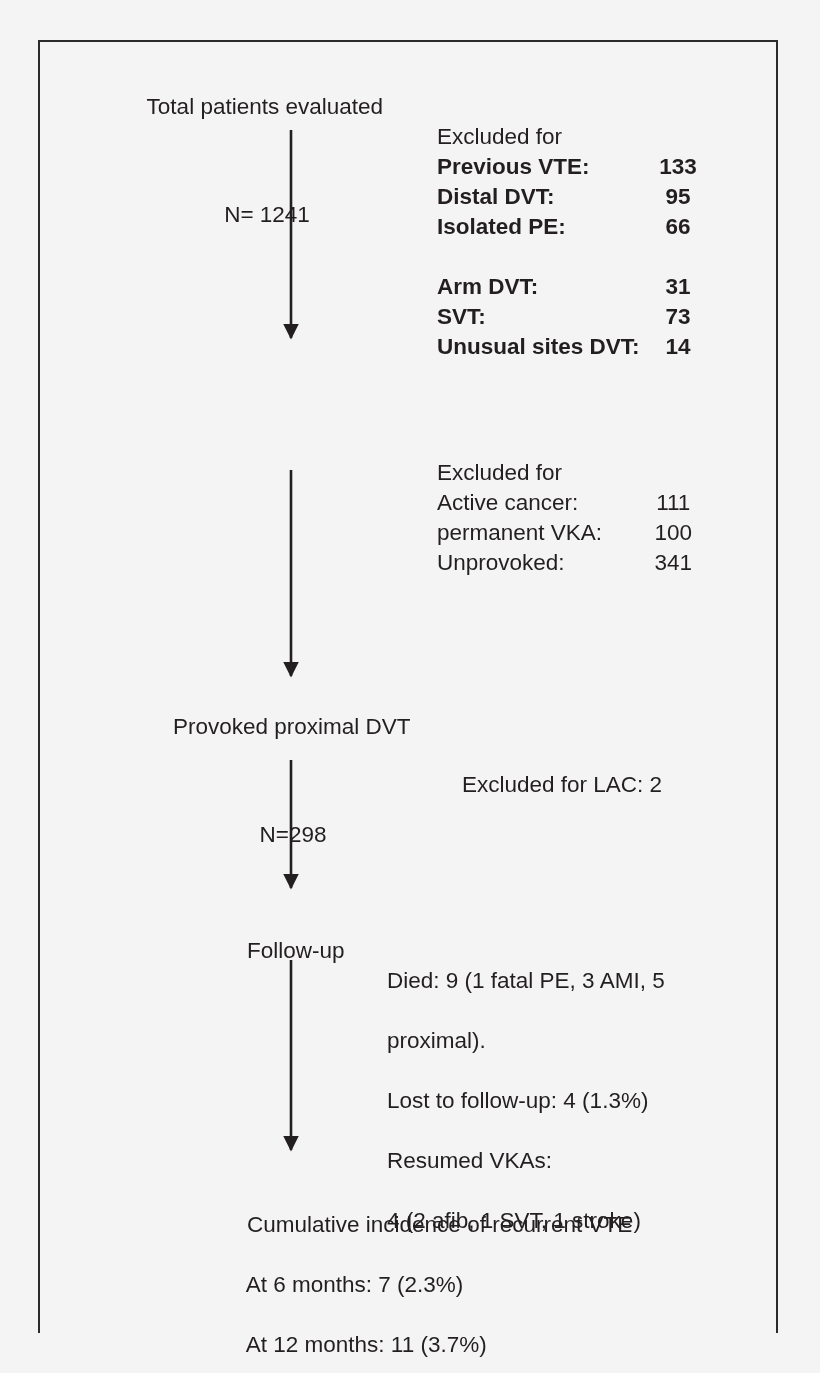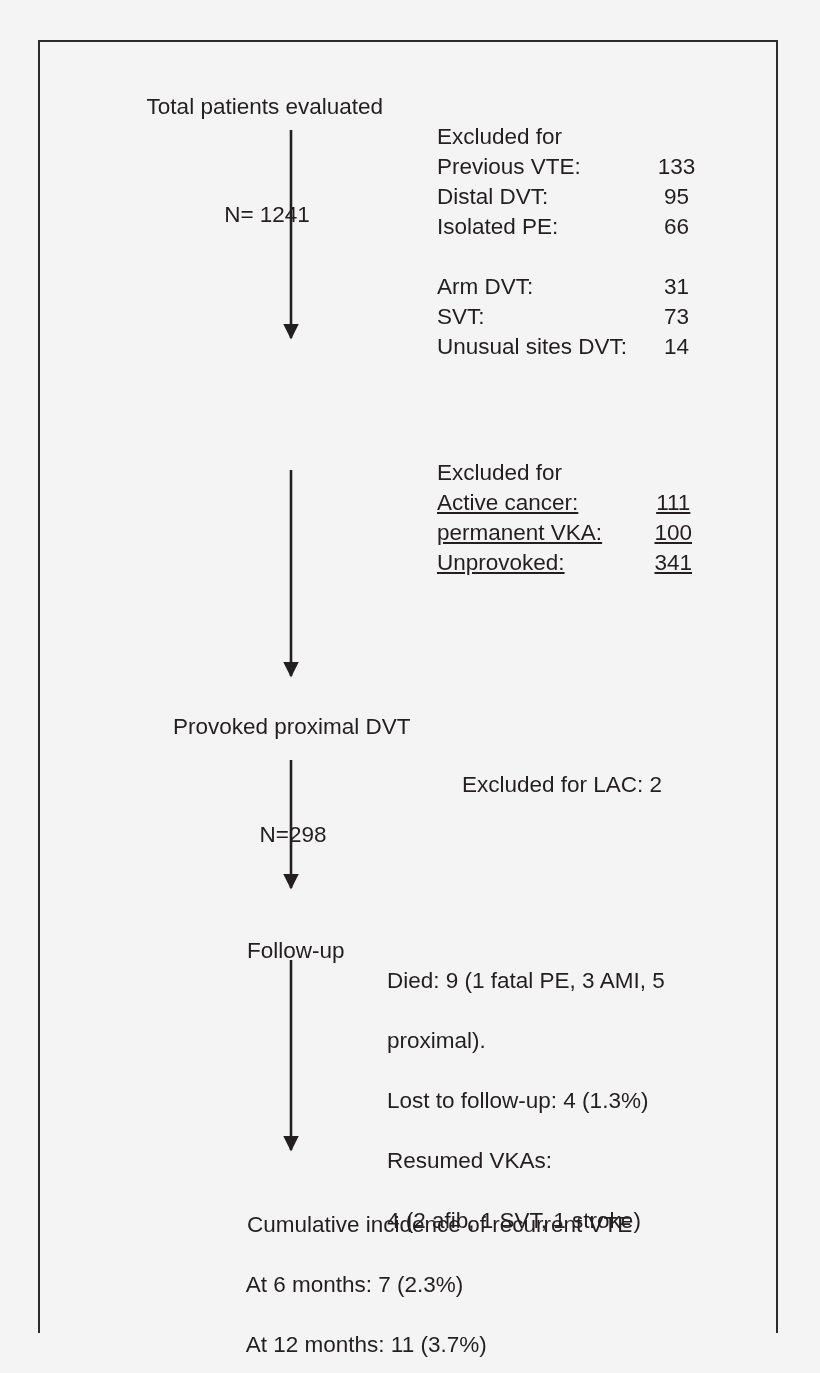--- a/index.html
+++ b/index.html
@@ -103,21 +103,21 @@
     <line x1="291" y1="960" x2="291" y2="1150" stroke="#231f20" stroke-width="2.6" marker-end="url(#ah)"></line>
   </svg>
 
   <div class="node" style="left:122px; top:62px; width:290px;">
     <span class="ln">Total patients evaluated</span>
     <span class="ctr">N= 1241</span>
   </div>
 
   <div style="position:absolute; left:437px; top:122px;">
     <div class="node" style="position:static;">Excluded for</div>
-    <table class="exc-table" style="position:static; width:260px;">
+    <table class="exc-table" style="position:static; width:260px;font-weight:bold;">
       <tbody>
         <tr>
           <td class="lbl">Previous VTE:</td>
           <td class="val">133</td>
         </tr>
         <tr>
           <td class="lbl">Distal DVT:</td>
           <td class="val">95</td>
         </tr>
         <tr>
@@ -140,21 +140,21 @@
           <td class="lbl">Unusual sites DVT:</td>
           <td class="val">14</td>
         </tr>
       </tbody>
     </table>
   </div>
 
 
   <div style="position:absolute; left:437px; top:458px;">
     <div class="node" style="position:static;">Excluded for</div>
-    <table class="exc-table" style="position:static; width:260px;text-decoration:underline;">
+    <table class="exc-table" style="position:static; width:260px;">
       <tbody>
         <tr>
           <td class="lbl">Active cancer:</td>
           <td class="val">111</td>
         </tr>
         <tr>
           <td class="lbl">permanent VKA:</td>
           <td class="val">100</td>
         </tr>
         <tr>

